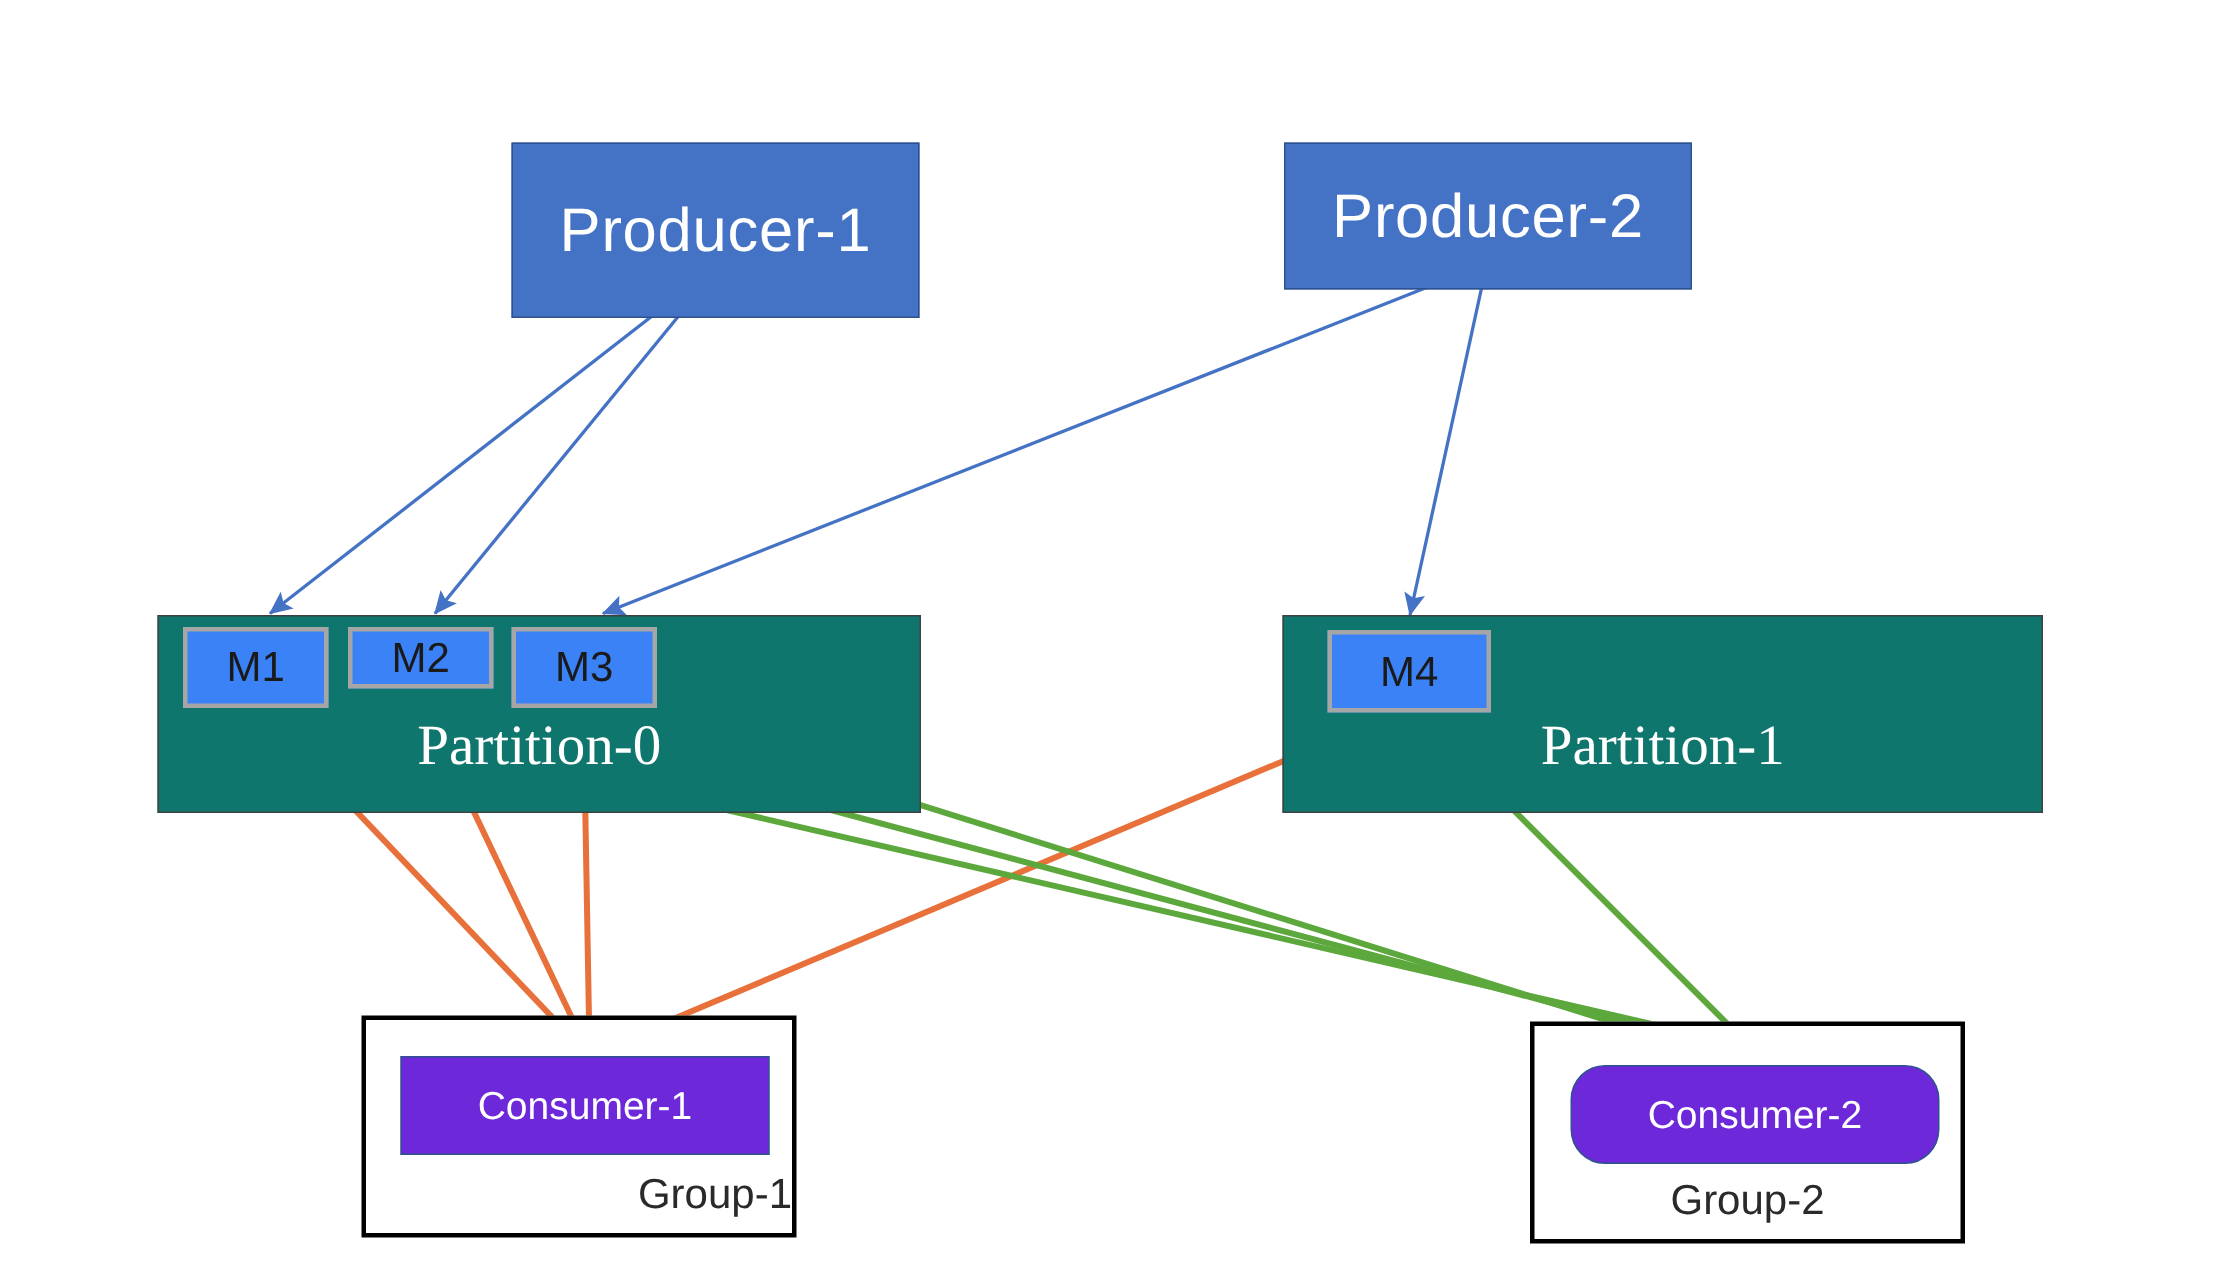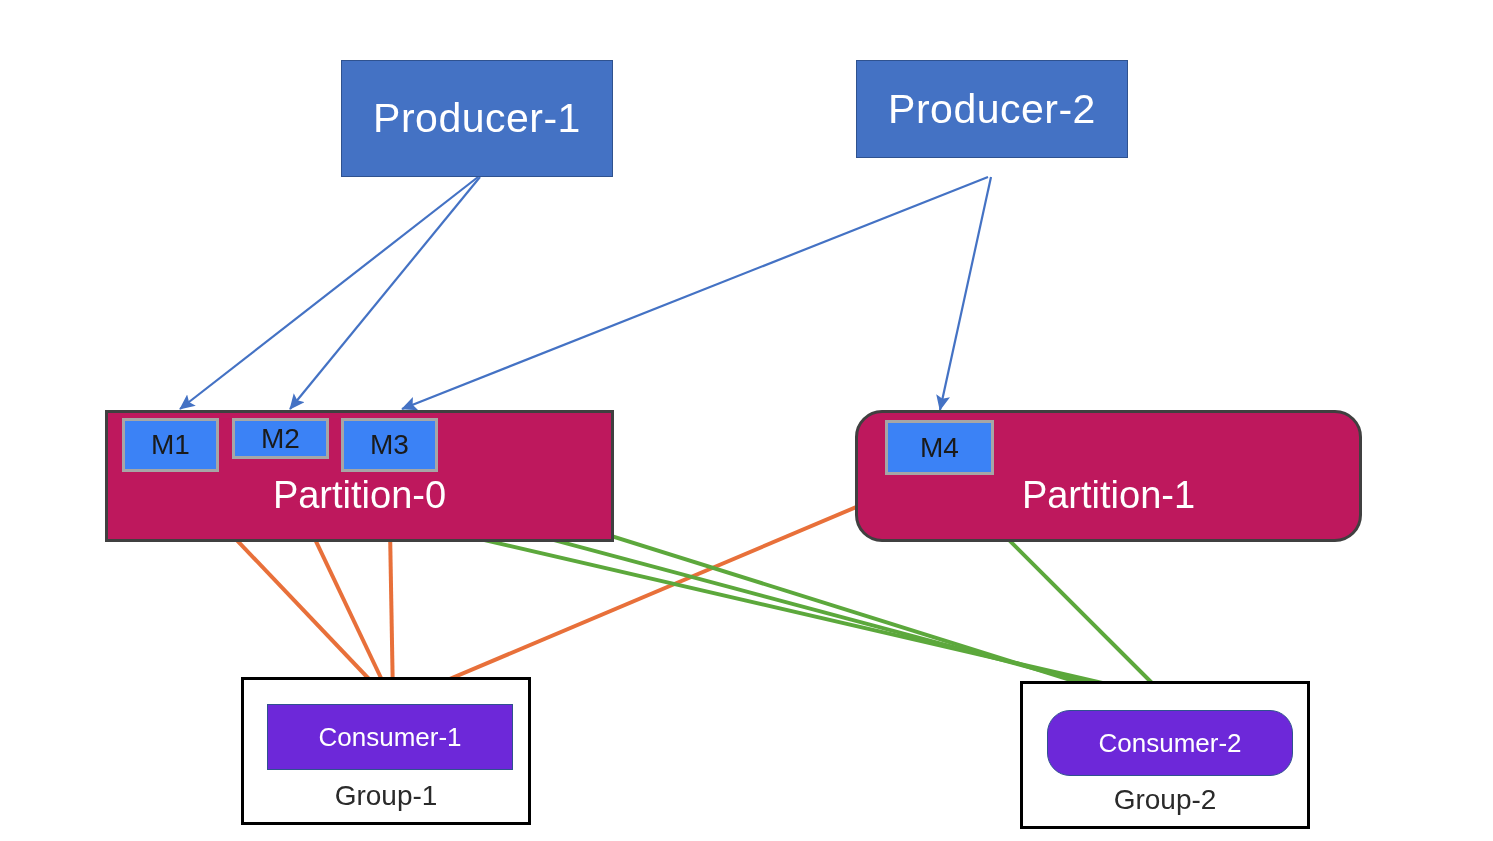--- a/index.html
+++ b/index.html
@@ -33,31 +33,33 @@
     justify-content: center;
   }
 
   
   .producer {
     background: #4472C4;
     border: 1px solid #2F528F;
     color: #ffffff;
     font-size: 41px;
     letter-spacing: 0.5px;
+    margin-top: 35px;
   }
 
   
   .partition {
-    background: #be185d;
-    border: 3px solid #404040;
+    background: #0f766e;
+    border: 1px solid #404040;
     color: #ffffff;
     font-size: 38px;
     align-items: flex-end;
     justify-content: center;
     padding-bottom: 12px;
+    font-family: Liberation Serif, serif;
   }
   .partition-label {
     position: absolute;
     left: 0;
     right: 0;
     text-align: center;
     bottom: 22px;
     font-size: 38px;
     color: #ffffff;
   }
@@ -146,30 +148,30 @@
   <div class="node msg" style="left:122px; top:418px; width:97px; height:54px;">
     <span>M1</span>
   </div>
   <div class="node msg" style="left:232px; top:418px; width:97px; height:41px;">
     <span>M2</span>
   </div>
   <div class="node msg" style="left:341px; top:418px; width:97px; height:54px;">
     <span>M3</span>
   </div>
 
-  <div class="node partition" style="left:855px; top:410px; width:507px; height:132px;border-radius:27px;">
+  <div class="node partition" style="left:855px; top:410px; width:507px; height:132px;">
     <span class="partition-label">Partition-1</span>
   </div>
 
   <div class="node msg" style="left:885px; top:420px; width:109px; height:55px;">
     <span>M4</span>
   </div>
 
   <div class="node group" style="left:241px; top:677px; width:290px; height:148px;">
-    <span class="group-label" style="bottom:10px;">Group-1</span>
+    <span class="group-label" style="bottom:10px;text-align:right;">Group-1</span>
   </div>
   <div class="node consumer" style="left:267px; top:704px; width:246px; height:66px;">
     <span>Consumer-1</span>
   </div>
 
   <div class="node group" style="left:1020px; top:681px; width:290px; height:148px;">
     <span class="group-label" style="bottom:10px;">Group-2</span>
   </div>
   <div class="node consumer" style="left:1047px; top:710px; width:246px; height:66px;border-radius:23px;">
     <span>Consumer-2</span>

